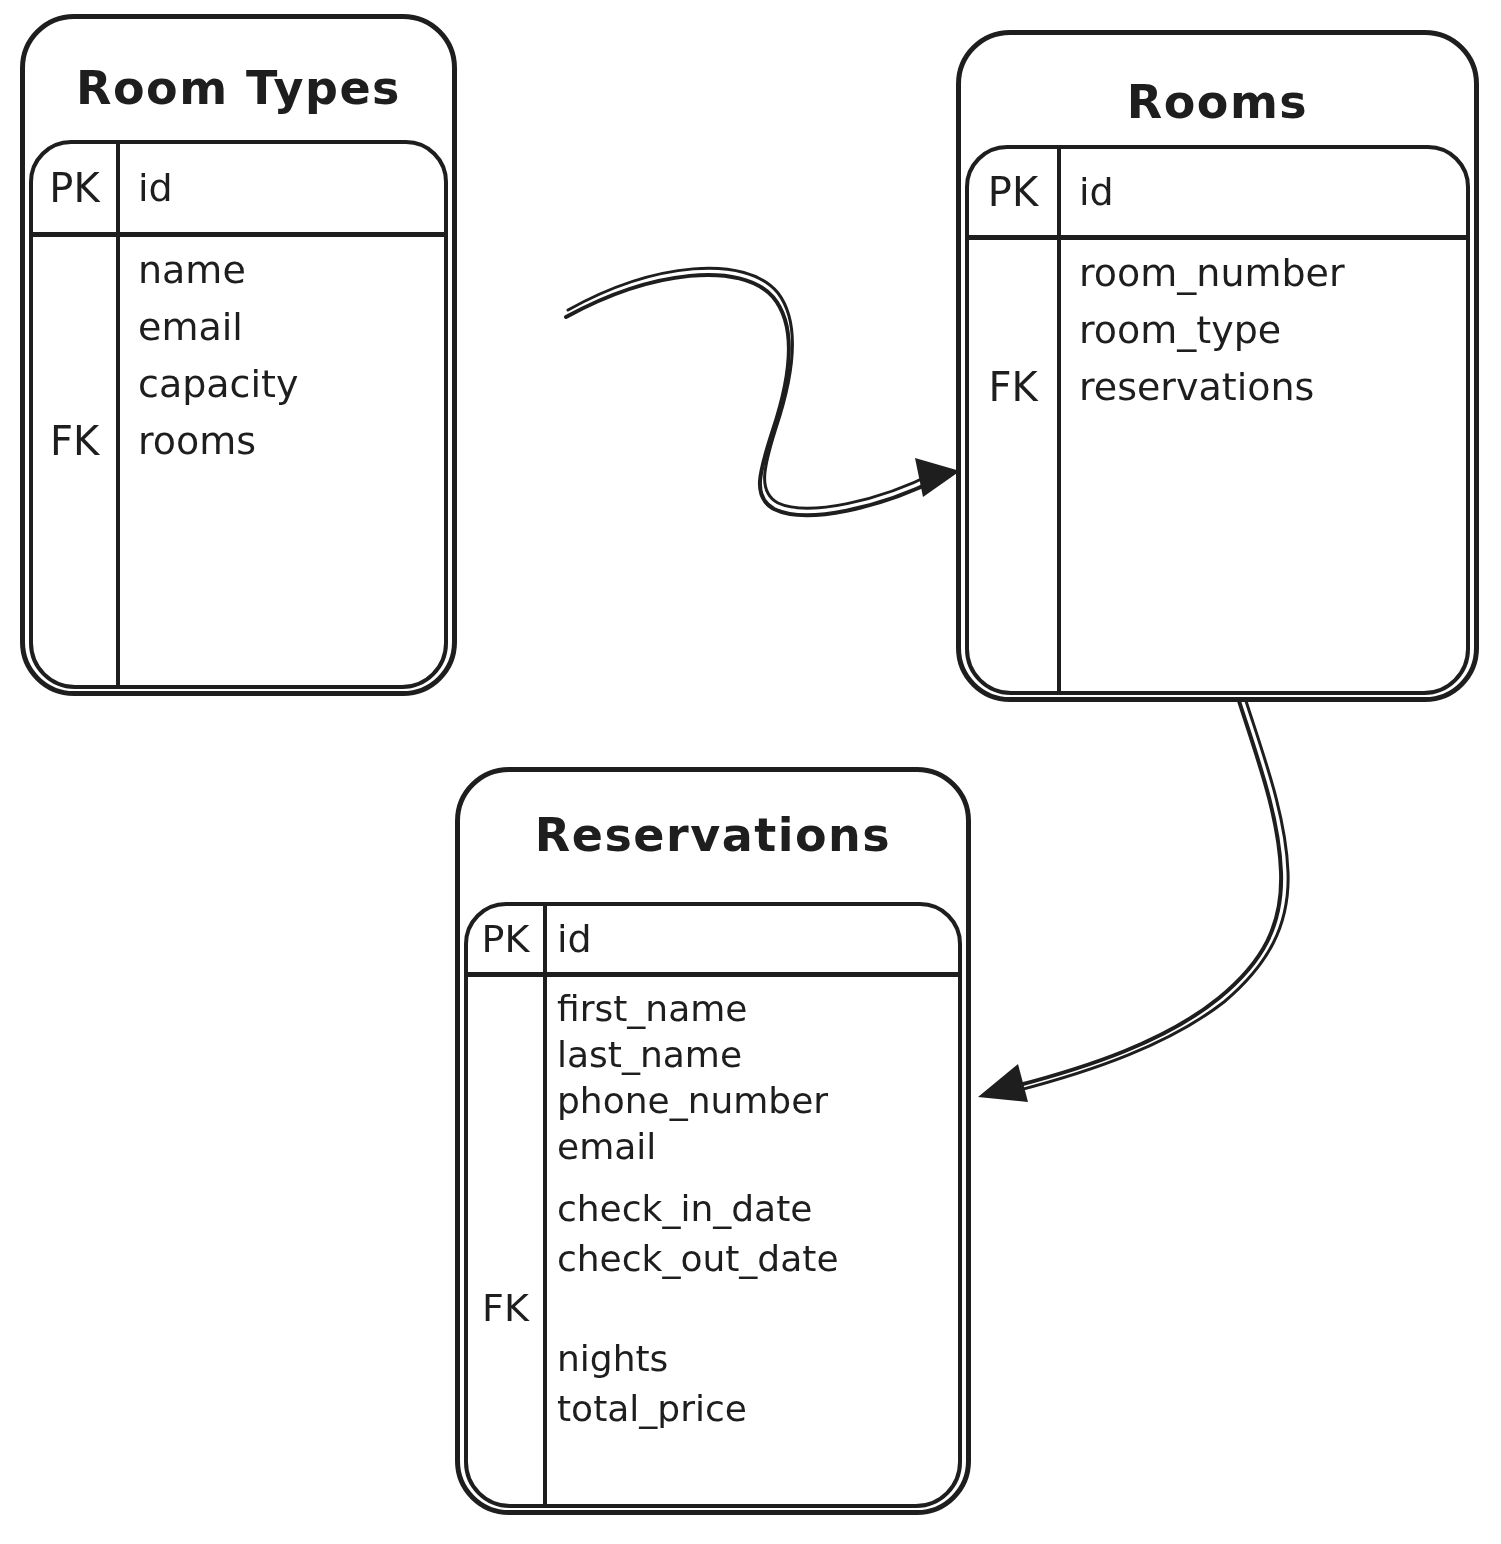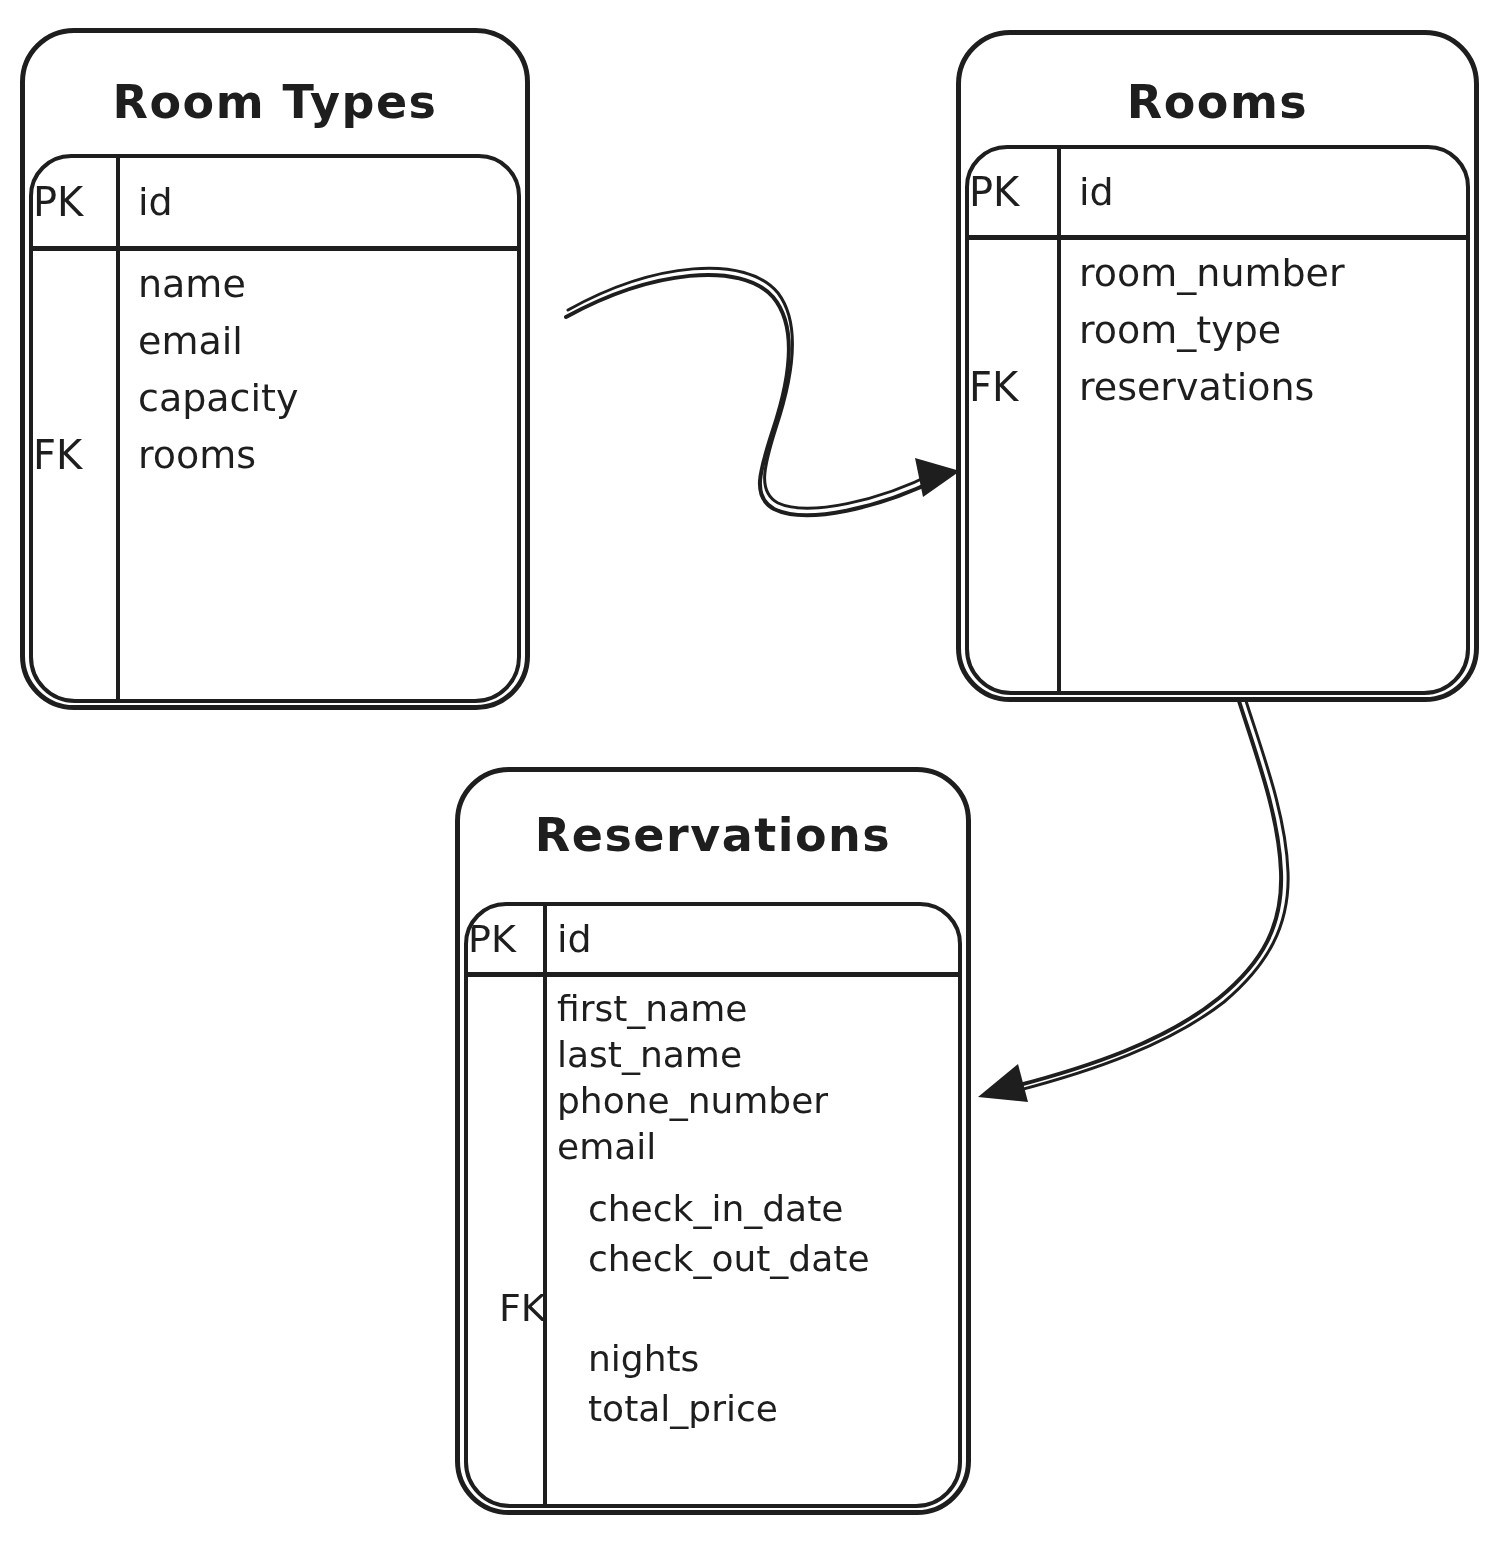--- a/index.html
+++ b/index.html
@@ -47,54 +47,54 @@
     display:flex;align-items:center;
     border-bottom:5px solid #1e1e1e;
     flex:0 0 auto;
   }
   .frow{
     display:flex;align-items:center;
     flex:0 0 auto;
   }
   .kcell{
     flex:0 0 var(--kw);
-    text-align:left;
+    text-align:center;
     font-size:40px;
     font-weight:500;
   }
   .fcell{
     flex:1;
     padding-left:22px;
     font-size:38px;
     white-space:nowrap;
   }
 
   
-  #t-room-types{left:20px;top:28px;width:510px;height:682px;padding-left:24px;--kw:83px;}
+  #t-room-types{left:20px;top:14px;width:437px;height:682px;padding-left:24px;--kw:83px;}
   #t-room-types .title{top:42px;}
   #t-room-types .inner{top:121px;}
   #t-room-types .hrow{height:88px;}
   #t-room-types .frow{height:57px;}
   #t-room-types .body{padding-top:4px;}
 
   
   #t-rooms{left:956px;top:30px;width:523px;height:672px;--kw:88px;}
   #t-rooms .title{top:40px;}
   #t-rooms .inner{top:110px;}
   #t-rooms .hrow{height:86px;}
   #t-rooms .frow{height:57px;}
   #t-rooms .body{padding-top:4px;}
 
   
   #t-reservations{left:455px;top:767px;width:516px;height:748px;--kw:75px;}
   #t-reservations .title{top:36px;}
   #t-reservations .inner{top:130px;}
   #t-reservations .hrow{height:66px;}
   #t-reservations .frow{height:46px;}
-  #t-reservations .frow.md{height:50px;margin-left:31px;}
+  #t-reservations .frow.md{height:50px;}
   #t-reservations .frow.gap{margin-top:14px;}
   #t-reservations .fcell{font-size:36px;padding-left:14px;}
   #t-reservations .kcell{font-size:38px;}
   #t-reservations .hrow .fcell{font-size:38px;}
   #t-reservations .body{padding-top:8px;}
 </style>
 </head>
 <body>
 
 <div class="canvas">

